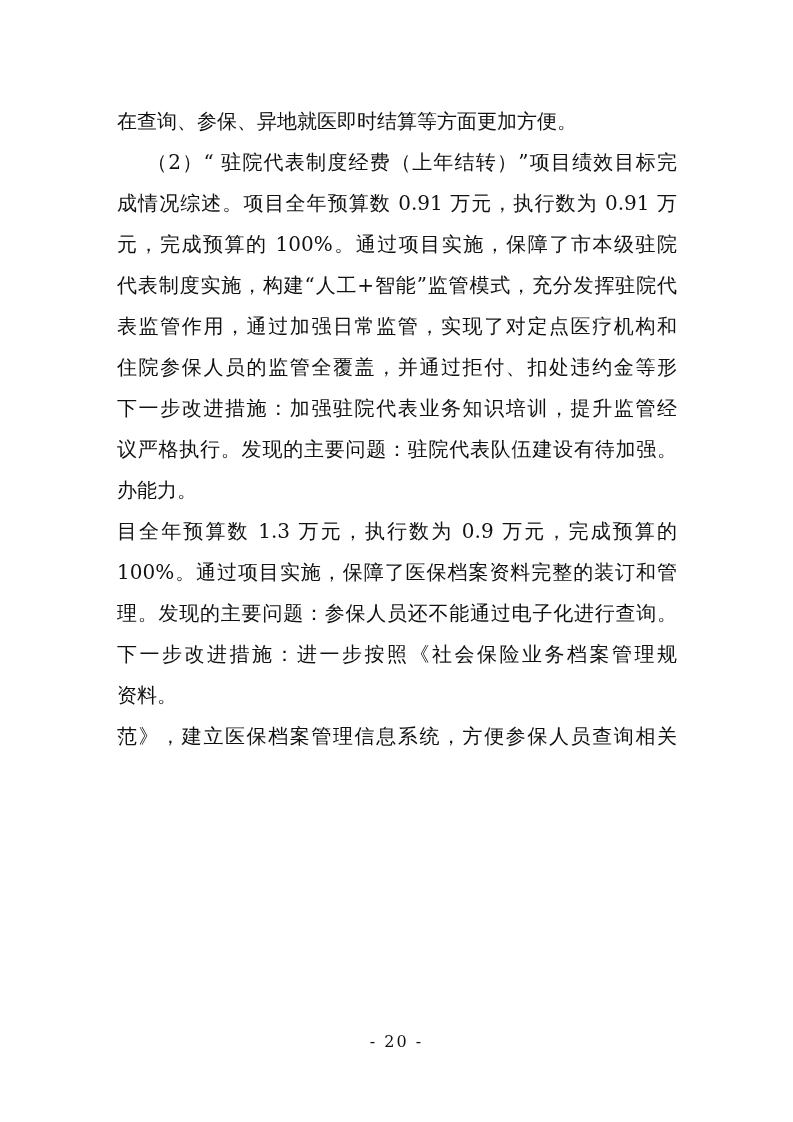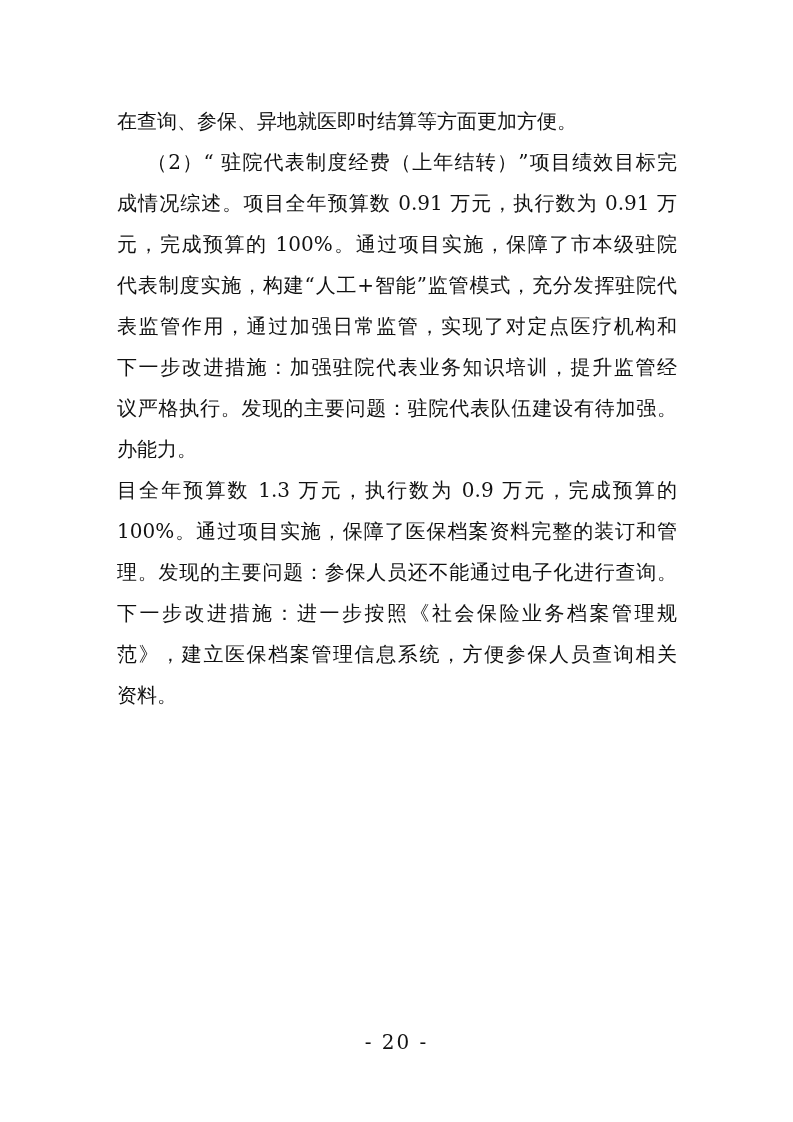--- a/index.html
+++ b/index.html
@@ -41,42 +41,43 @@
   }
   .line.indent {
     text-indent: 30px;
   }
   .footer {
     position: absolute;
     top: 1032px;
     left: 0;
     width: 793px;
     text-align: center;
-    font-size: 20px;
+    font-size: 16px;
     line-height: 20px;
     color: #111111;
     letter-spacing: 2px;
   }
 </style>
 </head>
 <body>
 
 <div class="page">
   <div class="text-block">
     <div class="line last">在查询、参保、异地就医即时结算等方面更加方便。</div>
     <div class="line justify indent">（2）“ 驻院代表制度经费（上年结转）”项目绩效目标完</div>
     <div class="line justify">成情况综述。项目全年预算数 0.91 万元，执行数为 0.91 万</div>
     <div class="line justify">元，完成预算的 100%。通过项目实施，保障了市本级驻院</div>
     <div class="line justify">代表制度实施，构建“人工+智能”监管模式，充分发挥驻院代</div>
     <div class="line justify">表监管作用，通过加强日常监管，实现了对定点医疗机构和</div>
+    <div class="line justify">住院参保人员的监管全覆盖，并通过拒付、扣处违约金等形</div>
     <div class="line justify">下一步改进措施：加强驻院代表业务知识培训，提升监管经</div>
     <div class="line justify">议严格执行。发现的主要问题：驻院代表队伍建设有待加强。</div>
     <div class="line last">办能力。</div>
     <div class="line justify">目全年预算数 1.3 万元，执行数为 0.9 万元，完成预算的</div>
     <div class="line justify">100%。通过项目实施，保障了医保档案资料完整的装订和管</div>
     <div class="line justify">理。发现的主要问题：参保人员还不能通过电子化进行查询。</div>
     <div class="line justify">下一步改进措施：进一步按照《社会保险业务档案管理规</div>
+    <div class="line last">资料。</div>
     <div class="line justify">范》，建立医保档案管理信息系统，方便参保人员查询相关</div>
-    <div class="line last">资料。</div>
   </div>
 
   <div class="footer">- 20 -</div>
 </div>
 
 </body></html>

